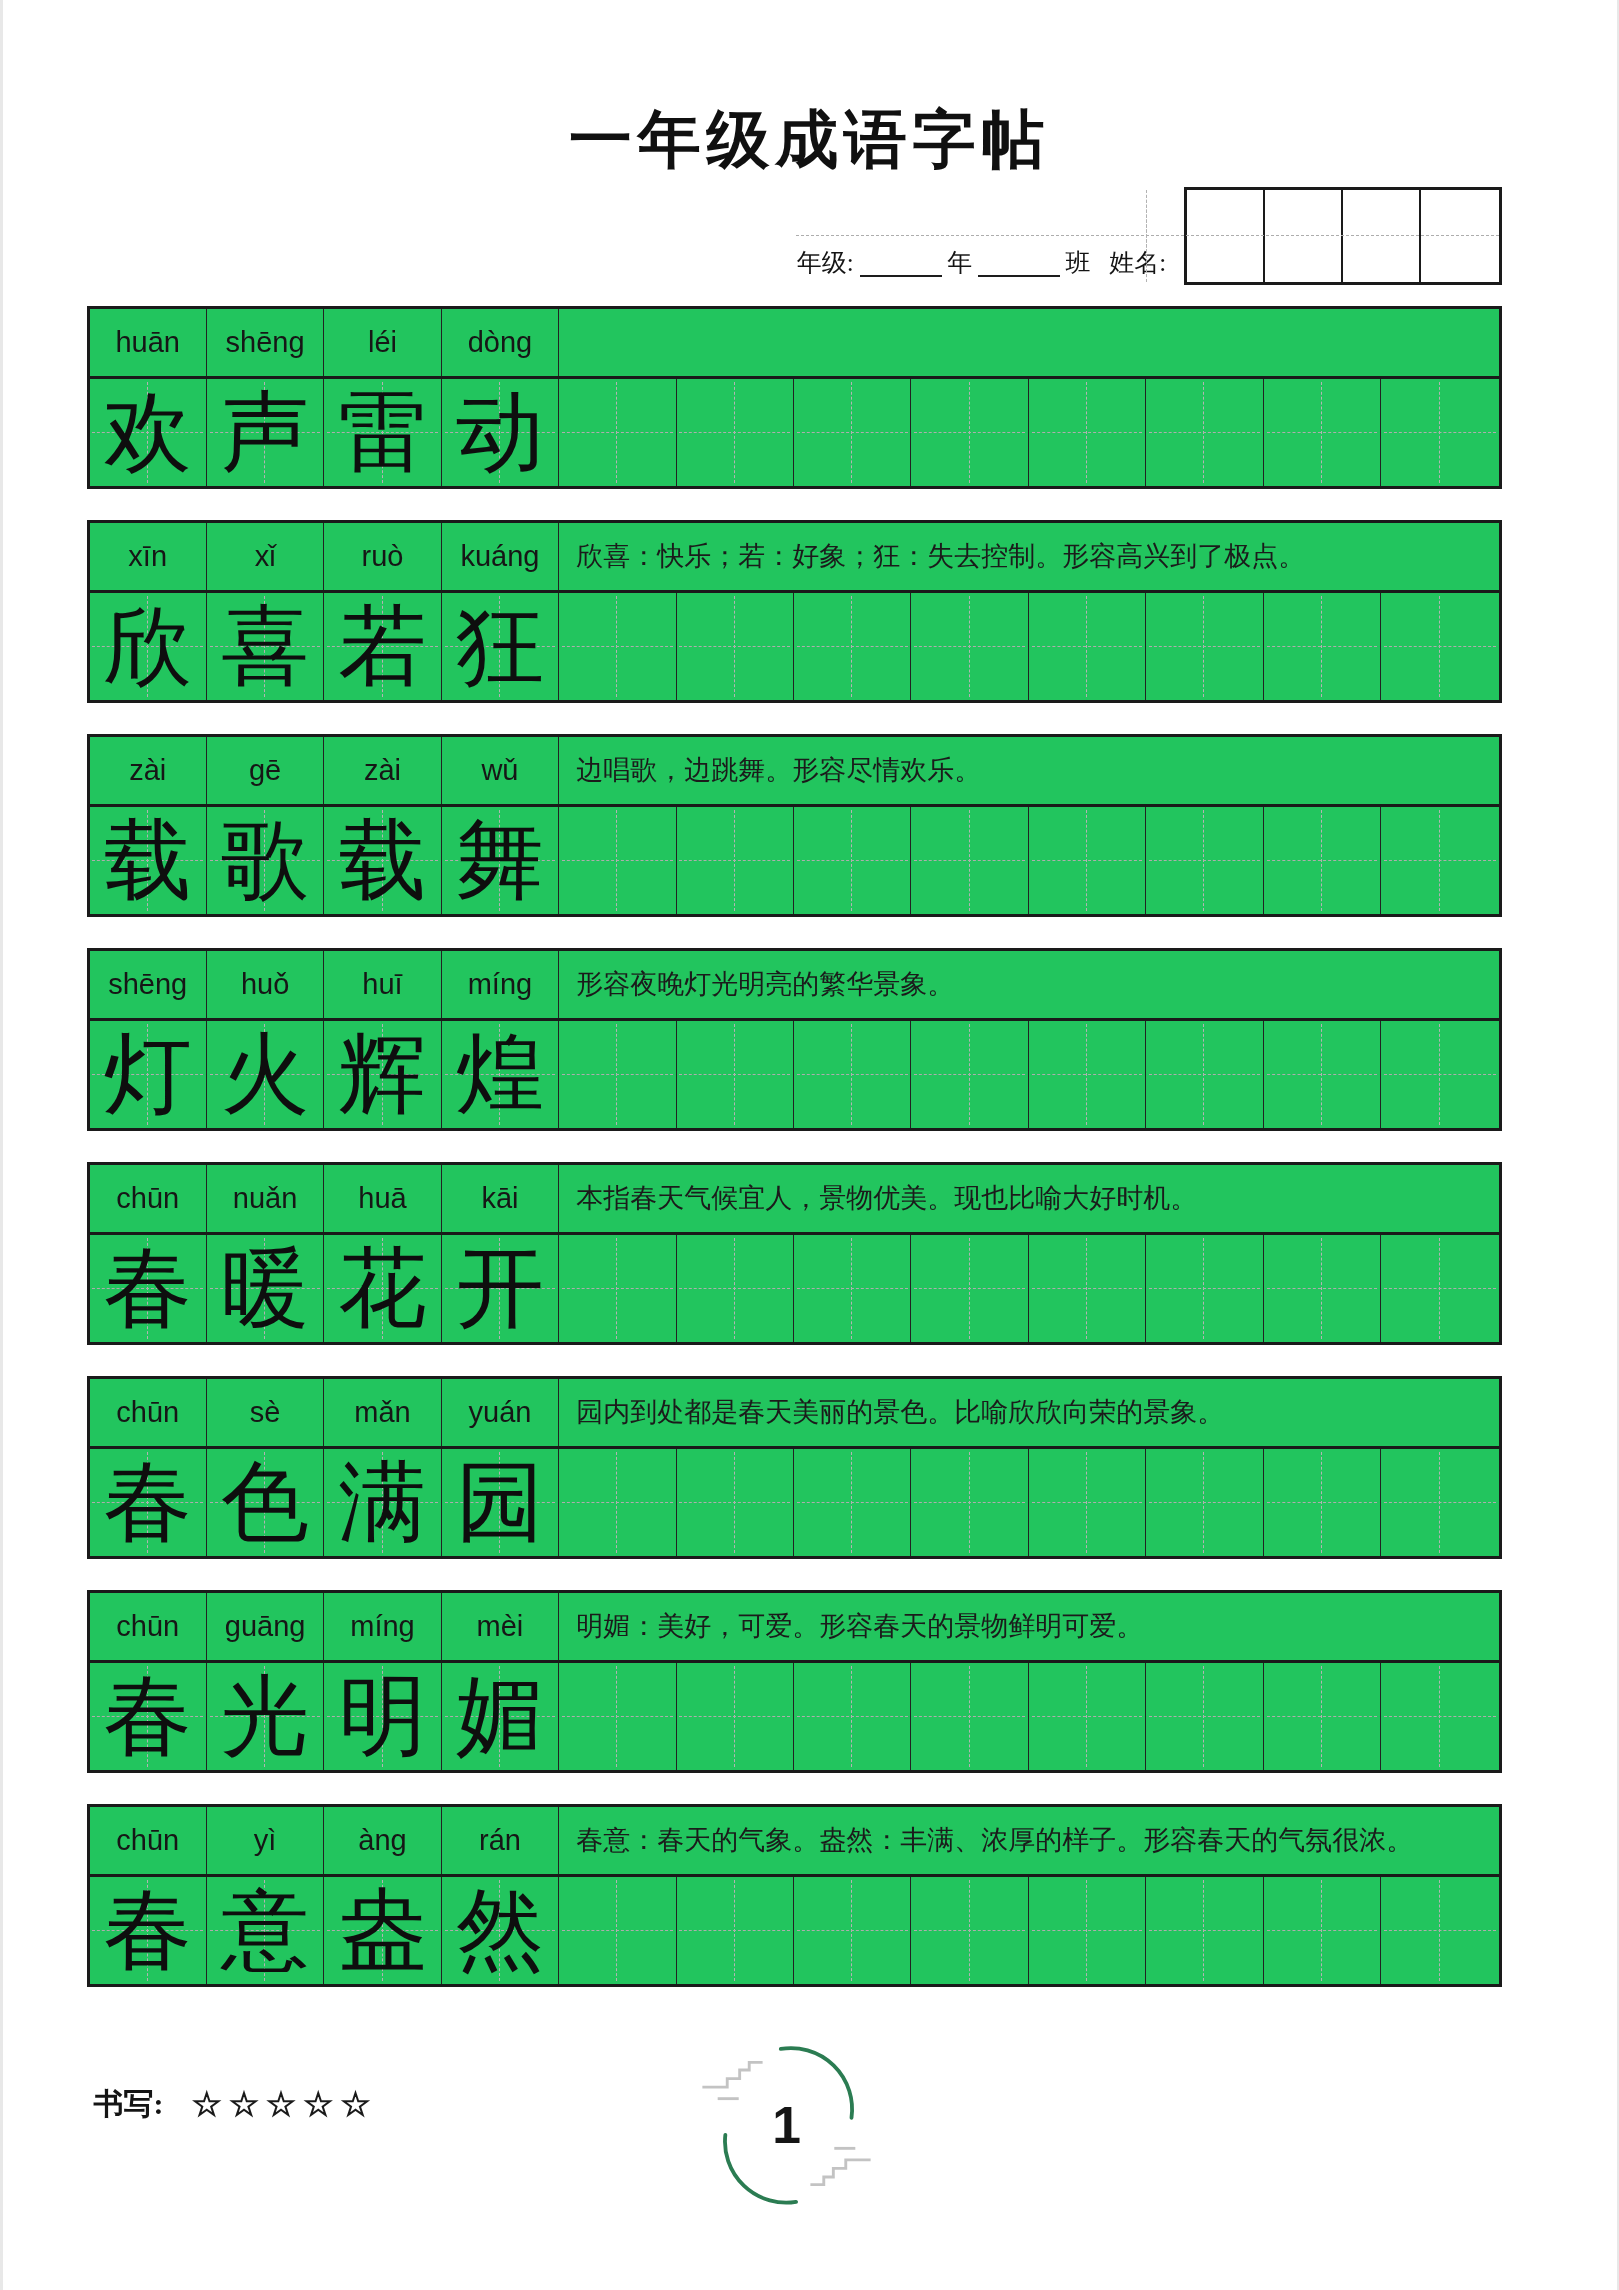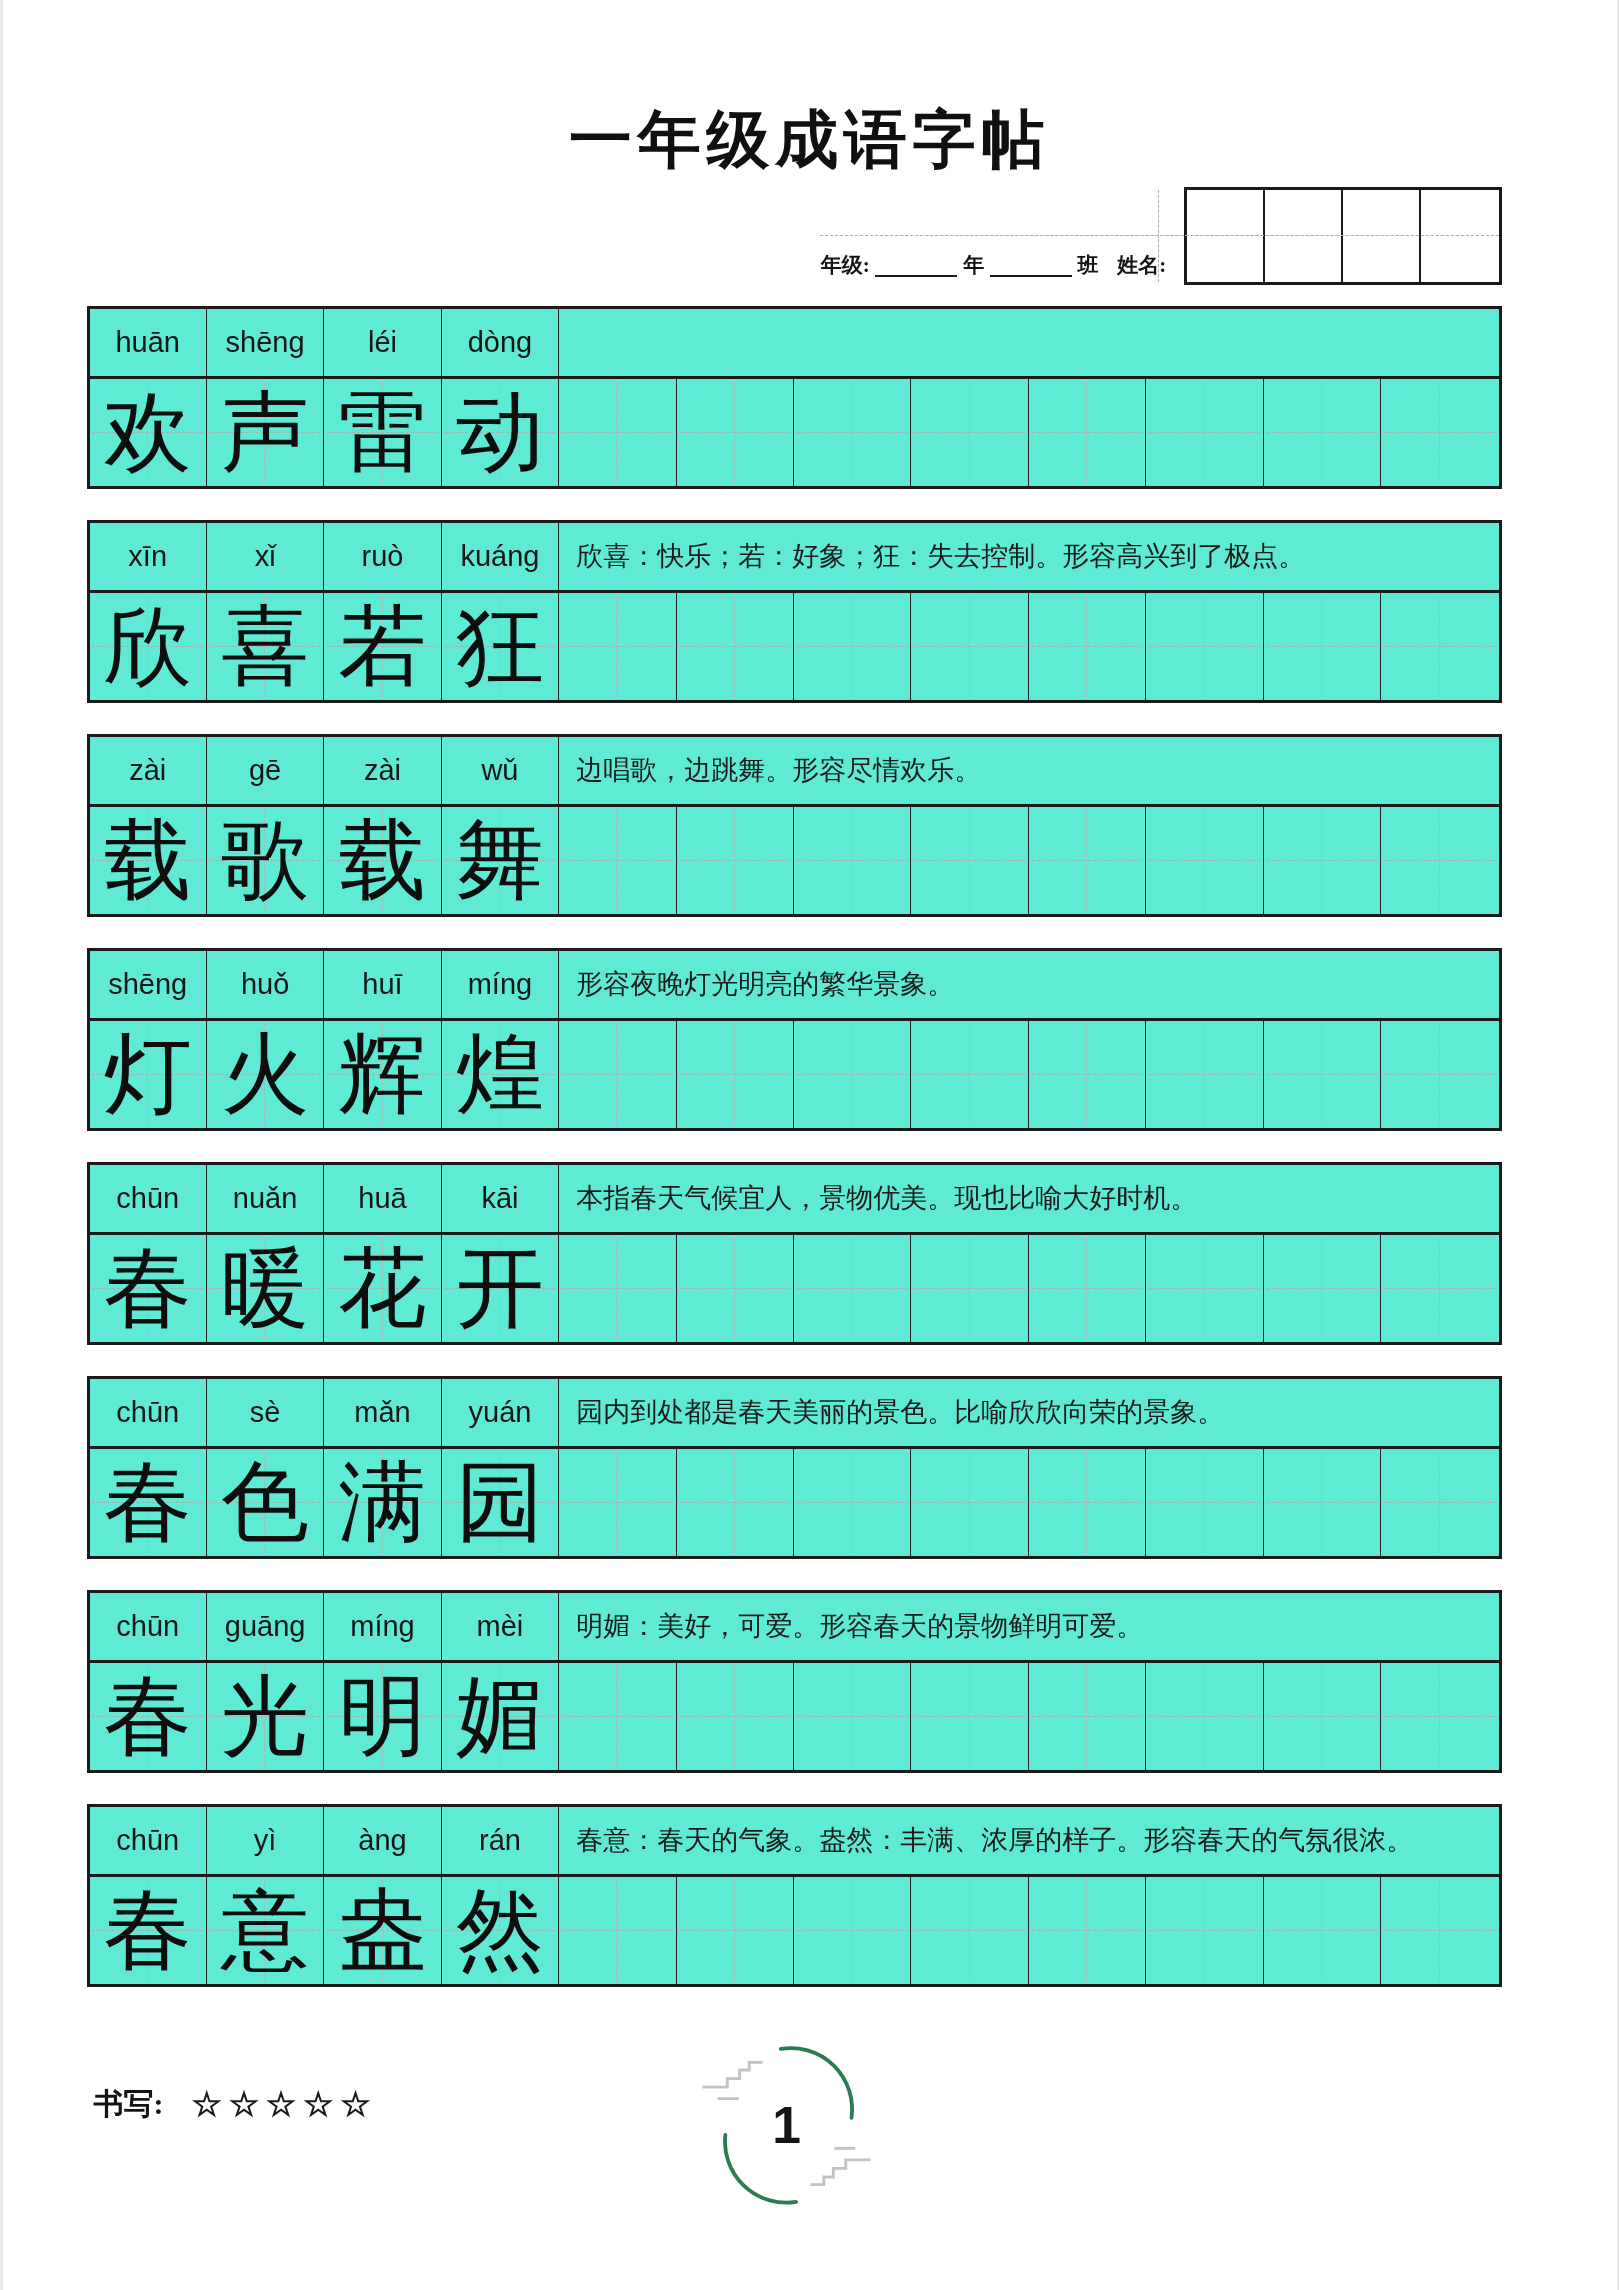--- a/index.html
+++ b/index.html
@@ -13,41 +13,41 @@
   .title {
     position:absolute; top:55px; left:0; right:0;
     text-align:center; font-size:63px; font-weight:800; letter-spacing:5.7px;
     color:#101010;
   }
 
   
   .header-line {
     position:absolute; top:187px; right:115px;
     display:flex; align-items:flex-end;
-    font-size:21px; font-weight:700; white-space:nowrap;
+    font-size:25px; font-weight:400; white-space:nowrap;
   }
   .header-line .lbl { margin:0 3.8px 5.7px 3.8px; }
   .blank {
     display:inline-block; width:82px; height:32.5px;
     border-bottom:2.9px solid #1d1d1d; margin:0 1.9px 7.6px 1.9px;
   }
   .name-grid {
     display:grid; grid-template-columns:repeat(4, 78px);
     height:92px; margin-left:13.4px;
     border:3.8px solid #1a1a1a; background:#fff;
   }
   .name-cell { border-right:2.9px solid #1a1a1a; }
   .name-cell:last-child { border-right:none; }
 
   
   .sheet {
     position:absolute; left:84px; top:306px; width:1415px;
     display:flex; flex-direction:column; gap:31px;
   }
-  .block { border:3.8px solid #1a1a1a; background:#5eead4; }
+  .block { border:3.8px solid #1a1a1a; background:#22c55e; }
   .pinyin-row {
     display:grid; grid-template-columns:repeat(12, 1fr);
     min-height:67px; border-bottom:3.8px solid #1a1a1a;
   }
   .pinyin-cell {
     display:flex; align-items:center; justify-content:center;
     font-family:"Liberation Sans", sans-serif; font-size:29px; color:#161616;
     border-right:1.9px solid #222; padding:3.8px 1.9px;
   }
   .explain-cell {

